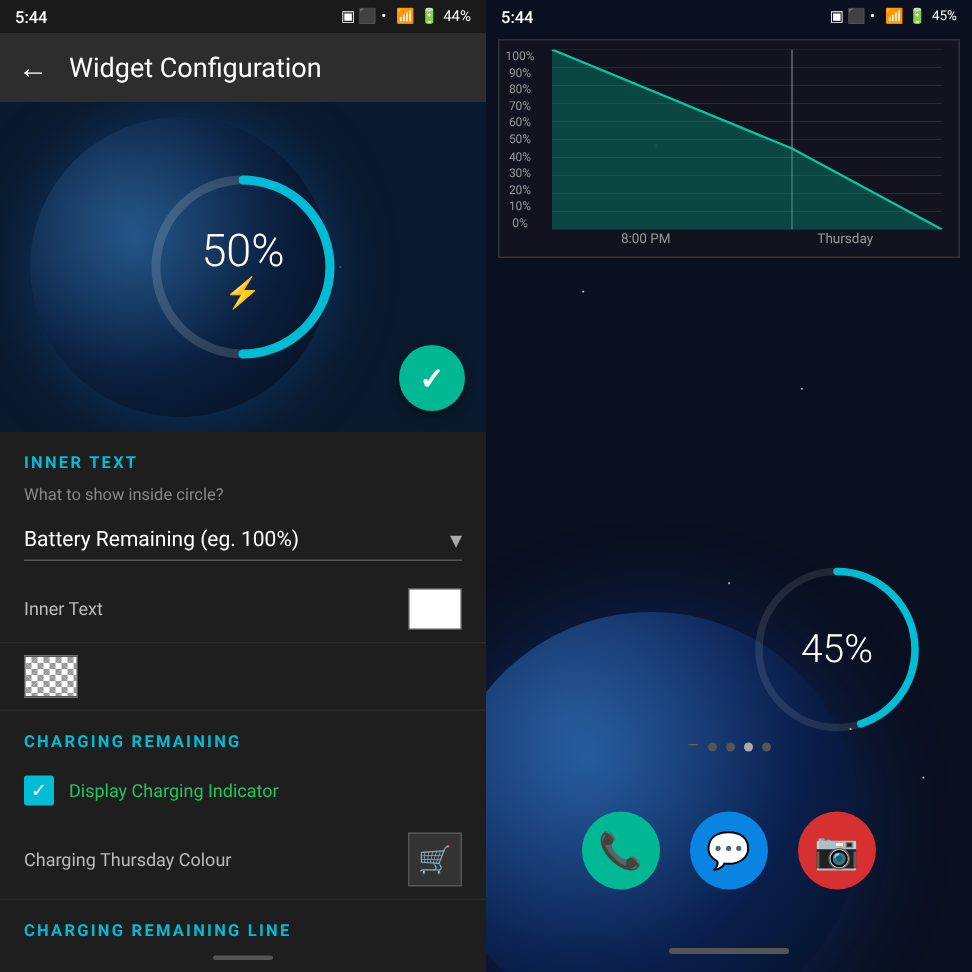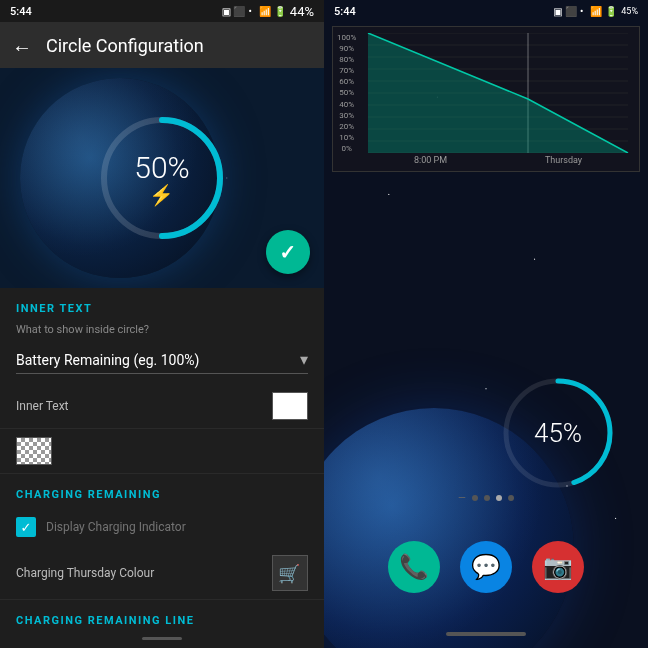--- a/index.html
+++ b/index.html
@@ -232,21 +232,21 @@
       background: #00bcd4;
       border-radius: 2px;
       display: flex;
       align-items: center;
       justify-content: center;
       color: #fff;
       font-size: 13px;
       flex-shrink: 0;
     }
     .checkbox-label {
-      color: #737373;
+      color: #22c55e;
       font-size: 12px;
     }
 
     .icon-swatch {
       width: 36px;
       height: 36px;
       background: #333;
       border: 1px solid #555;
       display: flex;
       align-items: center;
@@ -470,27 +470,27 @@
 <body>
 
 <div class="left-panel">
 
   <div class="status-bar">
     <span class="status-time">5:44</span>
     <div class="status-icons">
       <span>▣ ⬛ •</span>
       <span style="margin-left:4px">📶</span>
       <span>🔋</span>
-      <span style="font-size:13px">44%</span>
+      <span style="font-size:10px">44%</span>
     </div>
   </div>
 
   <div class="toolbar">
     <span class="back-arrow">←</span>
-    <span class="toolbar-title">Circle Configuration</span>
+    <span class="toolbar-title">Widget Configuration</span>
   </div>
 
   <div class="widget-preview">
     <div class="left-stars"></div>
     <div class="earth-bg"></div>
     <div class="earth-overlay"></div>
 
     <div class="circle-widget">
       <div class="circle-ring">
         <svg viewBox="0 0 130 130">

